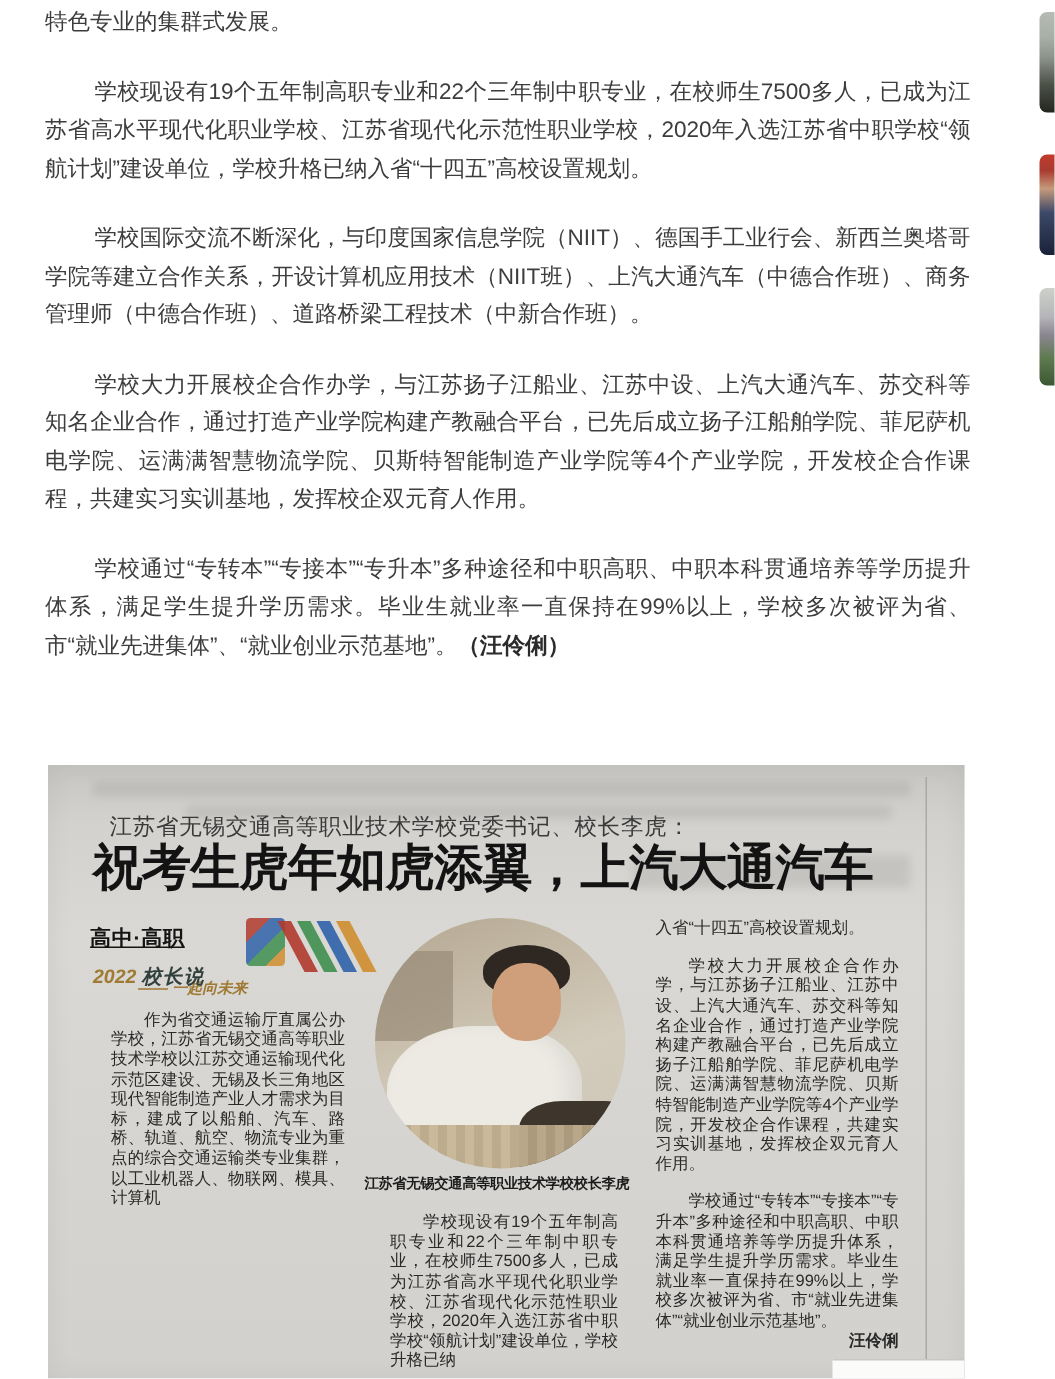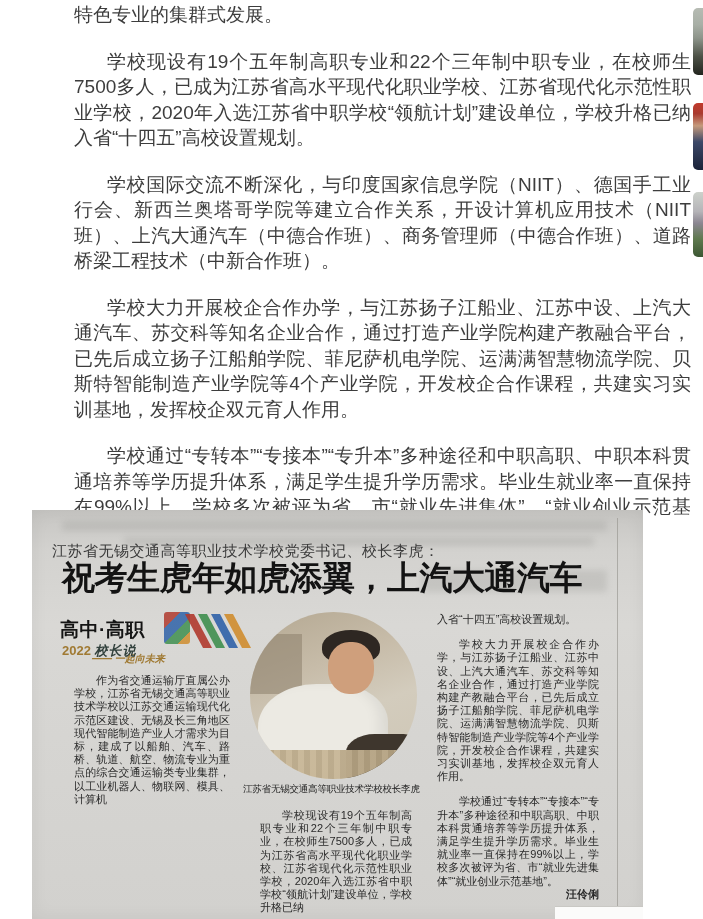--- a/index.html
+++ b/index.html
@@ -4,23 +4,22 @@
 <style>
   html,body{margin:0;padding:0;}
   body{
     width:703px;height:919px;position:relative;overflow:hidden;
     background:#ffffff;
     font-family:"Liberation Sans","DejaVu Sans",sans-serif;
   }
   
   .article{
     position:absolute;left:30px;top:2px;width:617px;
-    font-size:19px;line-height:25.5px;color:#3d3d3d;
+    font-size:15px;line-height:25.5px;color:#3d3d3d;
     text-align:justify;
-    margin-left:44px;
   }
   .article p{margin:0 0 21px 0;}
   .article p.indent{text-indent:33px;}
   .article .author{font-weight:bold;color:#2b2b2b;}
   
   .thumb{
     position:absolute;left:693px;width:46px;border-radius:5px;
   }
   .thumb-1{top:8px;height:67px;
     background:linear-gradient(180deg,#b6bbb3 0%,#a8afa6 25%,#8d948a 45%,#4d5247 72%,#23251f 100%);}
@@ -30,41 +29,41 @@
     background:linear-gradient(180deg,#cdd1cb 0%,#b5b4b8 30%,#8b8691 48%,#5f7a4f 72%,#3c5733 100%);}
   
   .clipping{
     position:absolute;left:32px;top:510px;width:611px;height:409px;
     background:linear-gradient(180deg,#c7c6c3 0%,#d3d2cf 10%,#d9d8d5 28%,#d6d5d2 55%,#d2d1ce 100%);
     box-shadow:inset 0 0 18px rgba(0,0,0,0.06);
     overflow:hidden;color:#2c2c2c;
   }
   .ghost{position:absolute;background:#8a8a86;filter:blur(3px);opacity:.22;border-radius:2px;}
   .np-kicker{
-    position:absolute;left:20px;top:32px;width:480px;
+    position:absolute;left:41px;top:32px;width:480px;
     font-size:15px;letter-spacing:.5px;color:#3a3a3a;white-space:nowrap;
   }
   .np-headline{
     position:absolute;left:30px;top:49px;width:520px;
     font-size:33px;line-height:38px;font-weight:900;color:#131313;
     letter-spacing:-0.5px;white-space:nowrap;
   }
   .np-divider{position:absolute;left:585px;top:8px;width:1px;height:390px;background:#96958f;opacity:.65;}
   .np-edge{position:absolute;right:0;bottom:0;width:88px;height:12px;background:#fbfbfa;border-top:1px solid #c9c8c4;}
   
   .np-logo{position:absolute;left:28px;top:96px;width:196px;height:56px;}
   .logo-tagline{position:absolute;left:32px;top:0;font-size:10px;font-style:italic;font-weight:bold;color:#a07a33;white-space:nowrap;margin-top:46px;}
-  .logo-line1{position:absolute;left:0;top:11px;font-size:19px;font-weight:900;color:#141414;letter-spacing:.5px;white-space:nowrap;}
+  .logo-line1{position:absolute;left:0;top:11px;font-size:14px;font-weight:900;color:#141414;letter-spacing:.5px;white-space:nowrap;text-decoration:underline;}
   .logo-accent{
     position:absolute;left:104px;top:6px;width:26px;height:32px;border-radius:3px;
     background:linear-gradient(135deg,#b03a2e 0 28%,#2f62a8 28% 55%,#3f8f4f 55% 78%,#cf8d2f 78% 100%);
     opacity:.85;
   }
   .logo-line2{position:absolute;left:2px;top:36px;font-size:13px;white-space:nowrap;}
-  .logo-year{font-weight:bold;color:#a07a33;}
+  .logo-year{font-weight:bold;font-style:italic;color:#a07a33;}
   .logo-suffix{font-weight:bold;font-style:italic;color:#31403c;letter-spacing:1px;}
   .arrow{position:absolute;top:8px;width:9px;height:34px;transform:skewX(28deg);opacity:.9;}
   .arrow.a1{left:134px;background:#b03a2e;}
   .arrow.a2{left:147px;background:#3f8f4f;}
   .arrow.a3{left:160px;background:#2f62a8;}
   .arrow.a4{left:173px;background:#cf8d2f;}
   
   .np-col{position:absolute;font-size:11px;line-height:13.2px;text-align:justify;color:#2a2a2a;}
   .np-col p{margin:12px;}
   .np-col p.ind{text-indent:22px;}
@@ -79,21 +78,21 @@
     overflow:hidden;background:linear-gradient(160deg,#b4a892 0%,#c7bca9 35%,#d3ccbd 60%,#cdc5b4 100%);
   }
   .ph-shelf{position:absolute;left:0;top:22px;width:52px;height:60px;background:#8d7f6b;opacity:.55;}
   .ph-hair{position:absolute;left:72px;top:18px;width:58px;height:34px;border-radius:50% 50% 42% 42%;background:#2e2722;}
   .ph-face{position:absolute;left:78px;top:30px;width:46px;height:52px;border-radius:46%;background:#cf9f7c;}
   .ph-shirt{position:absolute;left:8px;top:72px;width:130px;height:95px;border-radius:45% 40% 0 0;background:#eceae3;box-shadow:inset -8px -4px 14px rgba(0,0,0,.08);}
   .ph-pants{position:absolute;left:96px;top:122px;width:72px;height:46px;border-radius:40% 20% 0 0;background:#3e362d;}
   .ph-chair{position:absolute;left:0;top:138px;width:167px;height:30px;background:repeating-linear-gradient(90deg,#c6b493 0 6px,#b7a584 6px 12px);opacity:.9;}
   .np-caption{
     position:absolute;left:211px;top:273px;width:180px;
-    font-size:9.5px;font-weight:normal;color:#1d1d1d;white-space:nowrap;letter-spacing:-0.2px;
+    font-size:9.5px;font-weight:bold;color:#1d1d1d;white-space:nowrap;letter-spacing:-0.2px;
   }
 </style>
 </head>
 <body>
 
 <div class="article">
   <p>特色专业的集群式发展。</p>
   <p class="indent">学校现设有19个五年制高职专业和22个三年制中职专业，在校师生7500多人，已成为江苏省高水平现代化职业学校、江苏省现代化示范性职业学校，2020年入选江苏省中职学校“领航计划”建设单位，学校升格已纳入省“十四五”高校设置规划。</p>
   <p class="indent">学校国际交流不断深化，与印度国家信息学院（NIIT）、德国手工业行会、新西兰奥塔哥学院等建立合作关系，开设计算机应用技术（NIIT班）、上汽大通汽车（中德合作班）、商务管理师（中德合作班）、道路桥梁工程技术（中新合作班）。</p>
   <p class="indent">学校大力开展校企合作办学，与江苏扬子江船业、江苏中设、上汽大通汽车、苏交科等知名企业合作，通过打造产业学院构建产教融合平台，已先后成立扬子江船舶学院、菲尼萨机电学院、运满满智慧物流学院、贝斯特智能制造产业学院等4个产业学院，开发校企合作课程，共建实习实训基地，发挥校企双元育人作用。</p>

